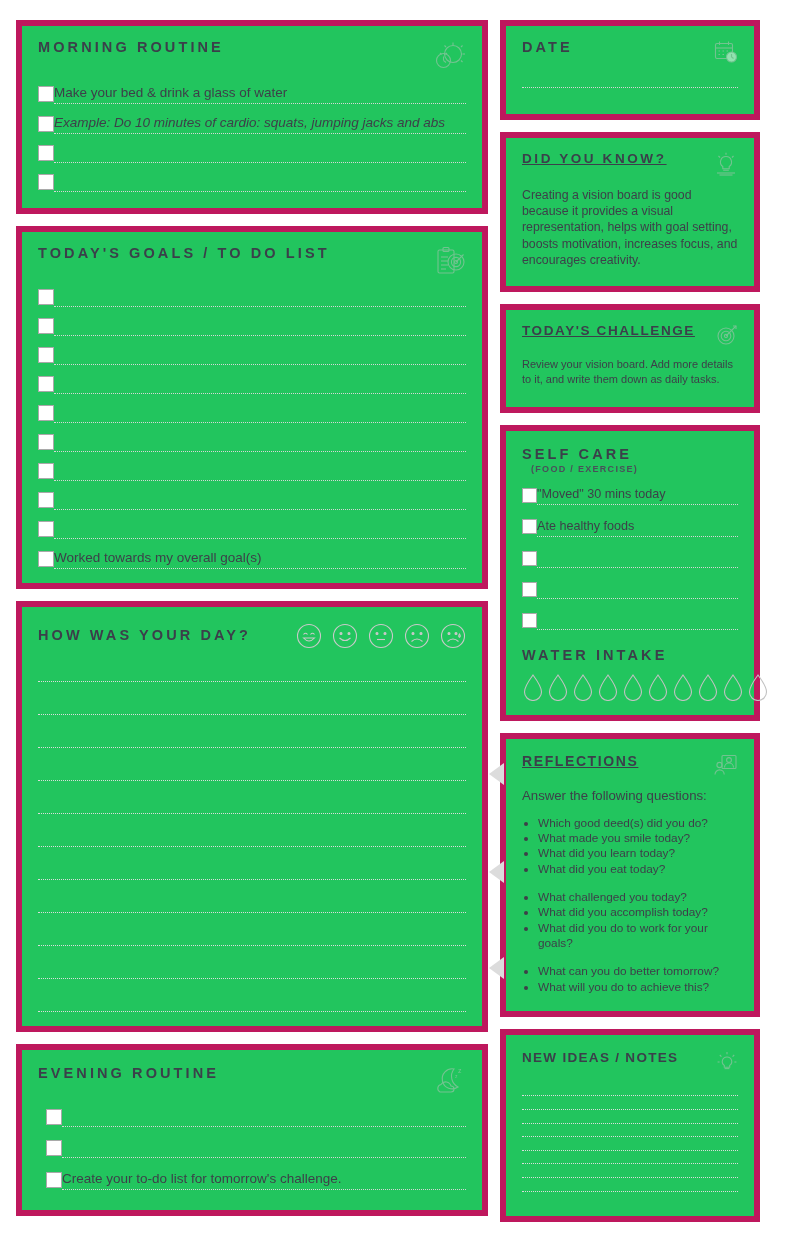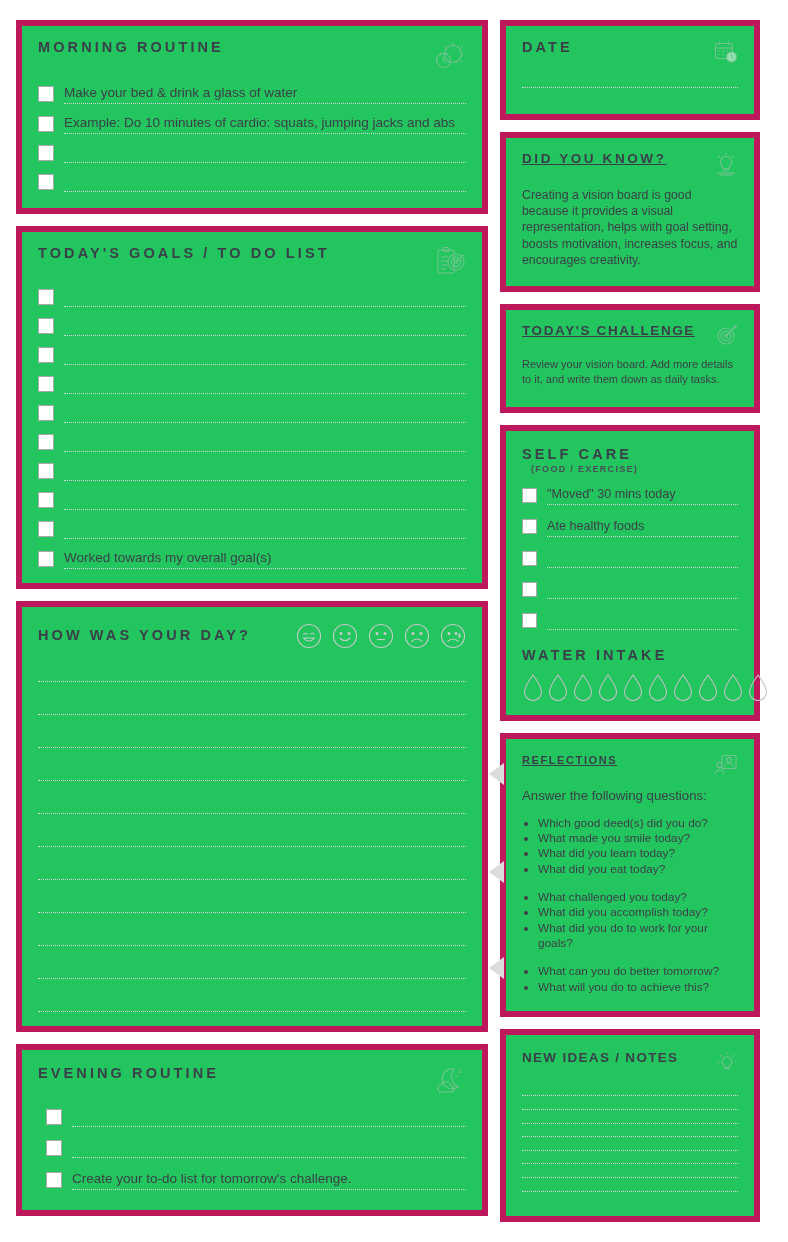--- a/index.html
+++ b/index.html
@@ -53,21 +53,20 @@
   }
   .head-left { display: flex; align-items: baseline; flex-direction: column; }
 
   .ico { flex: 0 0 auto; opacity: .5; }
   .ico svg { display: block; }
 
   
   .row {
     display: flex;
     align-items: flex-end;
-    gap: 10px;
     margin-top: 11px;
   }
   .cbx {
     width: 16px; height: 16px;
     border: 1px solid #a9a9a9;
     background: #fff;
     flex: 0 0 auto;
     margin-bottom: 2px;
   }
   .cbx.sm { width: 15px; height: 15px; }
@@ -78,21 +77,21 @@
     display: flex;
     align-items: flex-end;
   }
   .row-label {
     font-size: 13.5px;
     color: #3d4049;
     line-height: 1.25;
     padding-bottom: 1px;
     white-space: nowrap;
   }
-  .row-label.italic { }
+  .row-label.italic { font-style: italic; }
 
   
   .wline { border-bottom: 1px dotted #dcdcdc; height: 1px; }
 
   .blank-lines { margin-top: 10px; display: flex; flex-direction: column; }
   .blank-lines .wline { margin-top: 0; }
 
   
   .date-card { height: 100px; display: flex; flex-direction: column; }
   .date-line { margin-top: auto; border-bottom: 1px dotted #d6d6d6; height: 1px; margin-bottom: 14px; }
@@ -500,21 +499,21 @@
               <path d="M11 2 C11 2 19.5 13.5 19.5 19 A8.5 8.5 0 0 1 2.5 19 C2.5 13.5 11 2 11 2 Z" fill="none" stroke="#c2c2c2" stroke-width="1.1"></path>
             </svg></span>
         </div>
     </div>
 
     <div class="card" style="padding:15px 16px 16px 16px;">
       <span class="arrow" style="top:24px;"></span>
       <span class="arrow" style="top:122px;"></span>
       <span class="arrow" style="top:218px;"></span>
       <div class="card-head">
-        <h2 class="title tight" style="font-size:11px;">REFLECTIONS</h2>
+        <h2 class="title tight" style="font-size:14px;">REFLECTIONS</h2>
         <span class="ico">
           <svg width="24" height="22" viewBox="0 0 24 22" fill="none" stroke="#c2c2c2" stroke-width="1.1">
             <rect x="8" y="1.5" width="14" height="13" rx="1"></rect>
             <circle cx="15" cy="6" r="2.4"></circle>
             <path d="M10.5 13.5 a4.5 4.5 0 0 1 9 0"></path>
             <circle cx="5.5" cy="11" r="2.6"></circle>
             <path d="M1 20.5 a4.6 4.6 0 0 1 9.2 0"></path>
           </svg>
         </span>
       </div>

